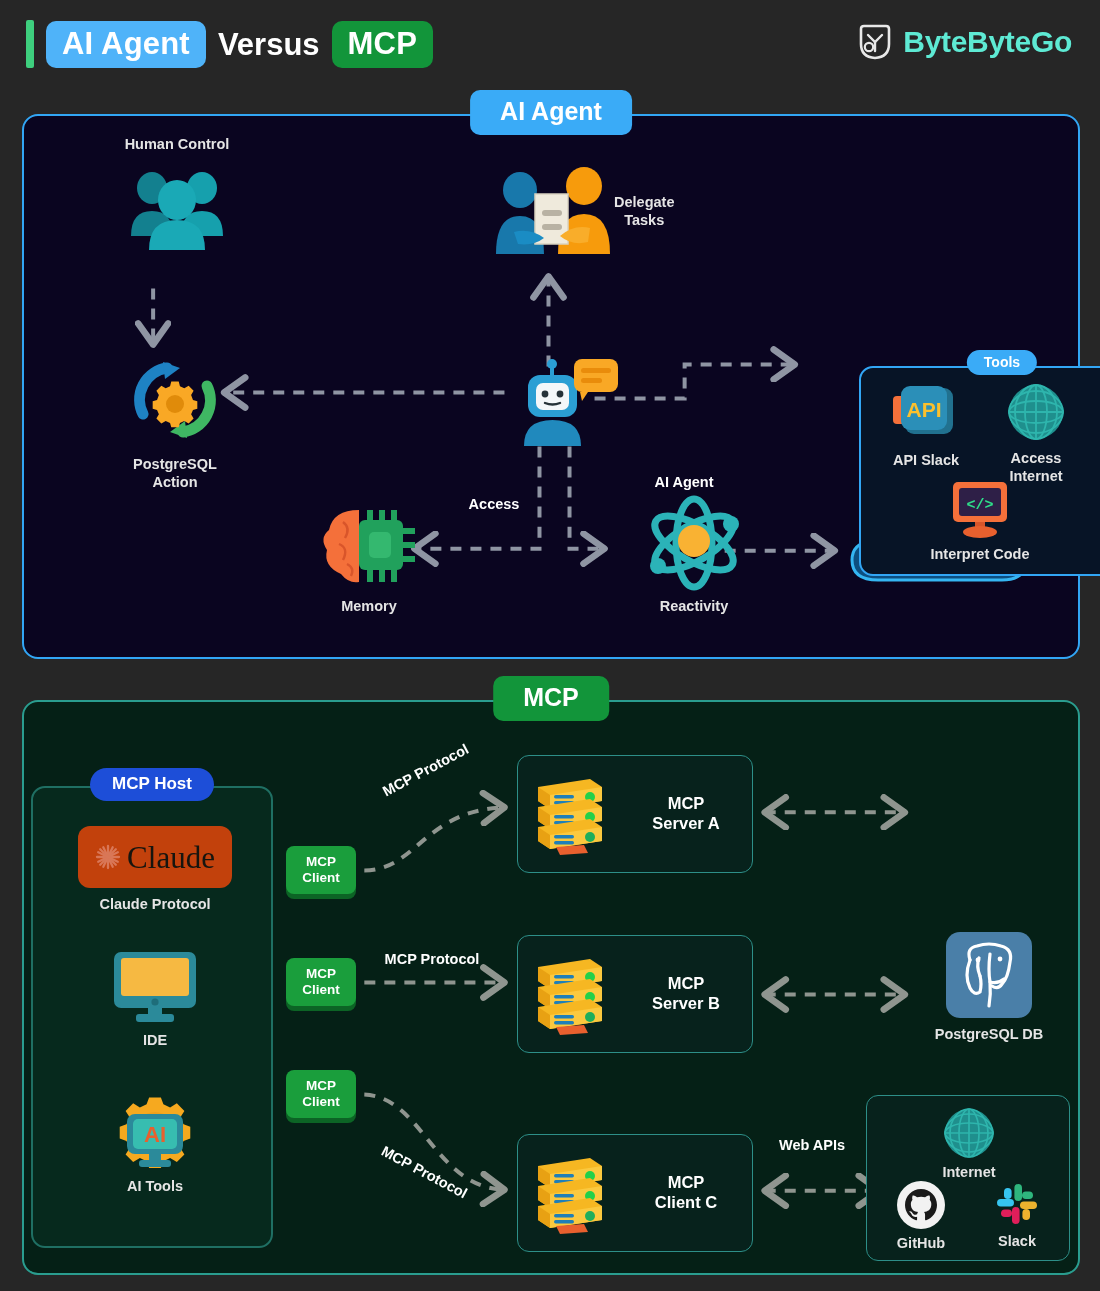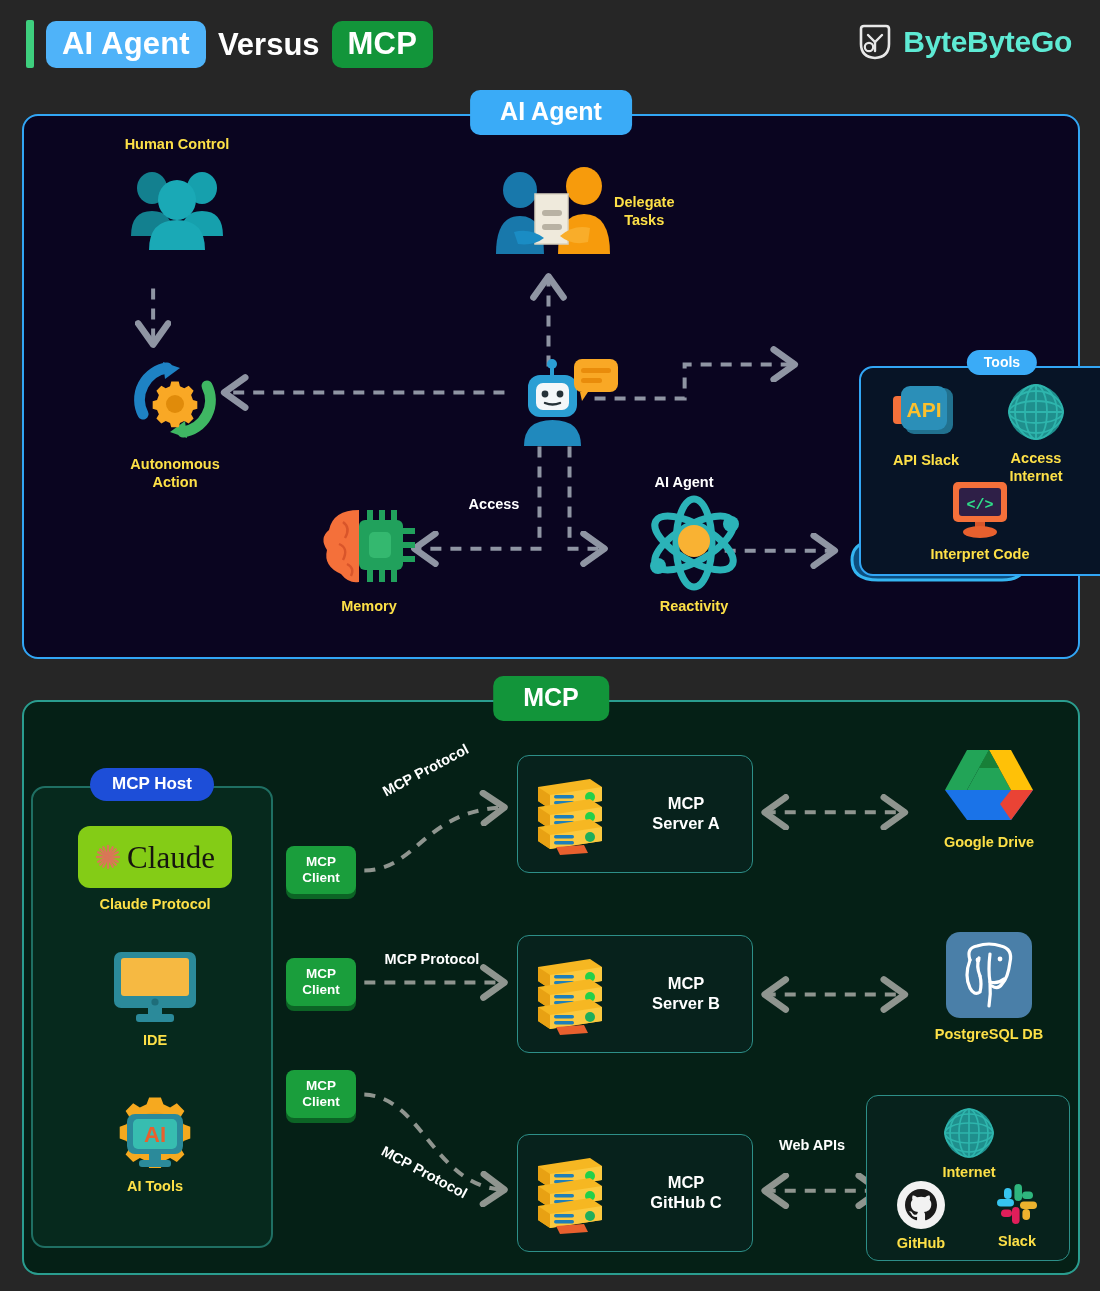--- a/index.html
+++ b/index.html
@@ -29,21 +29,21 @@
   .panel-mcp { left: 22px; top: 700px; width: 1058px; height: 575px;
                background: #052016; border: 2.5px solid #2a9d8f; }
   .panel-badge { position: absolute; top: -26px; left: 50%; transform: translateX(-50%);
                  border-radius: 10px; padding: 9px 30px 11px; font-size: 25px;
                  font-weight: bold; color: #fff; line-height: 1; white-space: nowrap; }
   .badge-blue { background: #3aabf7; }
   .badge-green { background: #12953a; }
 
   
   .node { position: absolute; display: flex; flex-direction: column; align-items: center; }
-  .cap { color: #fde047; font-size: 14.5px; font-weight: bold; text-align: center; line-height: 1.22; margin-top: 8px; }
+  .cap { color: #e5e5e5; font-size: 14.5px; font-weight: bold; text-align: center; line-height: 1.22; margin-top: 8px; }
   .lbl { position: absolute; color: #ffffff; font-size: 14.5px; font-weight: bold; text-align: center; line-height: 1.22; }
   svg { display: block; overflow: visible; }
   .arrows { position: absolute; left: 0; top: 0; width: 100%; height: 100%; pointer-events: none; }
 
   
   .tools-box { position: absolute; left: 835px; top: 250px; width: 286px; height: 210px;
                border: 2.5px solid #32a6f5; border-radius: 14px; background: #071426; }
   .tools-badge { position: absolute; top: -18px; left: 50%; transform: translateX(-50%);
                  background: #3aabf7; color: #fff; font-size: 14px; font-weight: bold;
                  border-radius: 14px; padding: 5px 17px 6px; line-height: 1; }
@@ -52,21 +52,21 @@
   .env-label { position: absolute; left: 0; top: 0; width: 100%; height: 100%;
                display: flex; align-items: center; justify-content: center;
                color: #fff; font-size: 15px; font-weight: bold; }
 
   
   .host-box { position: absolute; left: 31px; top: 786px; width: 242px; height: 462px;
               border: 2px solid #1f6f63; border-radius: 14px; background: #06291d; }
   .host-badge { position: absolute; top: -20px; left: 50%; transform: translateX(-50%);
                 background: #1d4ed8; color: #fff; font-size: 17px; font-weight: bold;
                 border-radius: 20px; padding: 7px 22px 9px; line-height: 1; white-space: nowrap; }
-  .claude-card { width: 154px; height: 62px; background: #84cc16; border-radius: 12px;
+  .claude-card { width: 154px; height: 62px; background: #c2410c; border-radius: 12px;
                  display: flex; align-items: center; justify-content: center; gap: 6px; }
   .claude-word { font-family: "Liberation Serif", serif; font-size: 31px; color: #16150f; line-height: 1; }
 
   .client-box { position: absolute; width: 70px; height: 48px; background: #1a9e3c;
                 border-radius: 8px; box-shadow: 0 5px 0 #0c6425;
                 display: flex; flex-direction: column; align-items: center; justify-content: center;
                 color: #fff; font-size: 13.5px; font-weight: bold; line-height: 1.15; }
 
   .server-box { position: absolute; width: 236px; height: 118px; border: 1.6px solid #2d8f88;
                 border-radius: 12px; background: #07221c; display: flex; align-items: center;
@@ -188,21 +188,21 @@
           <path d="M84 34 A32 32 0 0 1 60 80" stroke="#3fb763" stroke-width="11" fill="none" stroke-linecap="round"></path>
           <path d="M64 86 L47 80 L62 69 Z" fill="#3fb763"></path>
           <g transform="translate(52,48)">
             <path d="M-6 -30 L6 -30 L8 -22 L15 -19 L22 -23 L30 -15 L26 -8 L29 0 L36 2 L36 14 L29 16 L26 23 L30 30
                      L22 38 L15 34 L8 37 L6 44 L-6 44 L-8 37 L-15 34 L-22 38 L-30 30 L-26 23 L-29 16 L-36 14 L-36 2
                      L-29 0 L-26 -8 L-30 -15 L-22 -23 L-15 -19 L-8 -22 Z" transform="scale(0.62)" fill="#f9a825"></path>
             <circle cx="0" cy="4" r="9" fill="#e08b0a"></circle>
           </g>
         </svg>
       </span>
-      <div class="cap" style="white-space:pre-line;"><span>Autonomous
+      <div class="cap" style="white-space:pre-line;"><span>PostgreSQL
 Action</span></div>
     </div>
 
     <div class="lbl" style="left:420px; top:380px; width:100px;">Access</div>
 
     <div class="node" style="left:270px; top:388px; width:150px;">
       <span>
         <svg width="104" height="86" viewBox="0 0 104 86">
           <path d="M42 6 Q16 6 12 26 Q2 34 10 46 Q6 62 24 70 Q32 80 42 78 Z" fill="#f4703a"></path>
           <path d="M26 18 Q34 24 28 34 M22 40 Q32 44 26 56 M30 60 Q38 64 34 72" stroke="#d9552a" stroke-width="2.4" fill="none"></path>
@@ -439,38 +439,24 @@
             <path d="M18 24 L70 16 L70 30 L18 38 Z" fill="#fbc93f"></path>
             <rect x="22" y="24" width="20" height="3.4" rx="1.7" fill="#1f7fb8"></rect>
             <rect x="22" y="30" width="20" height="3.4" rx="1.7" fill="#1f7fb8"></rect>
             <circle cx="58" cy="26" r="5" fill="#1fae5c"></circle>
           </g>
           <path d="M24 76 L52 74 L56 82 L28 84 Z" fill="#e8602e"></path>
         </svg>
       </span>
       <div class="server-name">
         <div>MCP</div>
-        <div>GitHub C</div>
-      </div>
-    </div>
-
-    <div class="node" style="left:885px; top:42px; width:160px;">
-      <span>
-        <svg width="92" height="82" viewBox="0 0 92 82">
-          <path d="M46 6 L68 46 L46 46 L24 46 Z" fill="#22a457"></path>
-          <path d="M46 6 L68 46 L90 46 L68 6 Z" fill="#ffc107"></path>
-          <path d="M46 6 L24 46 L2 46 L24 6 Z" fill="#1e8e3e" opacity="0"></path>
-          <path d="M46 6 L24 46 L2 46 L24 6 Z" fill="#22a457"></path>
-          <path d="M2 46 L24 76 L68 76 L90 46 L68 46 L46 46 Z" fill="#1a73e8"></path>
-          <path d="M68 46 L90 46 L68 76 L57 60 Z" fill="#ea4335"></path>
-          <path d="M46 6 L56 24 L36 24 Z" fill="#188038"></path>
-        </svg>
-      </span>
-      <div class="cap">Google Drive</div>
-    </div>
+        <div>Client C</div>
+      </div>
+    </div>
+
 
     <div class="node" style="left:885px; top:230px; width:160px;">
       <span>
         <svg width="86" height="86" viewBox="0 0 86 86">
           <rect x="0" y="0" width="86" height="86" rx="14" fill="#4a7fa8"></rect>
           <g fill="none" stroke="#ffffff" stroke-width="3.2" stroke-linecap="round" stroke-linejoin="round">
             <path d="M24 28 Q20 16 31 14 Q43 10 55 14 Q67 17 64 30 Q62 46 56 52 Q52 58 46 54"></path>
             <path d="M24 28 Q18 44 24 56 Q28 64 34 60 Q36 52 34 44"></path>
             <path d="M44 22 Q42 38 44 50 Q45 62 43 74"></path>
             <path d="M44 50 Q52 52 58 47"></path>

